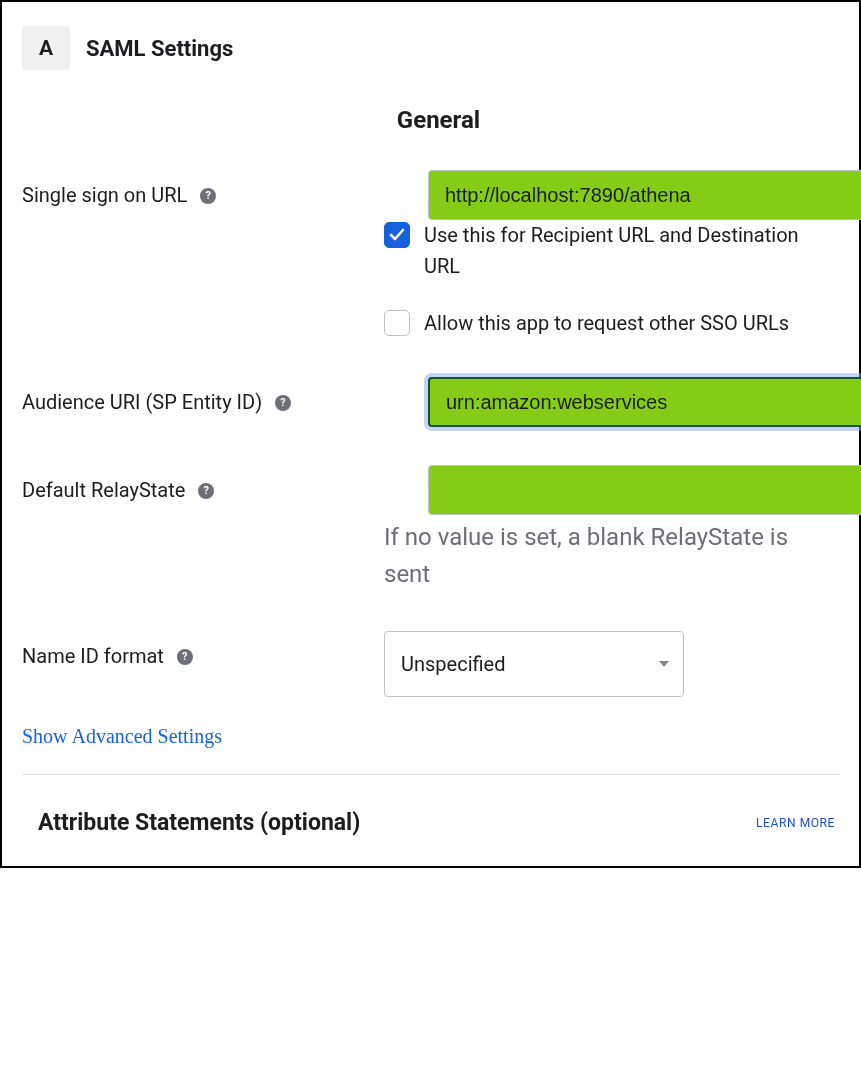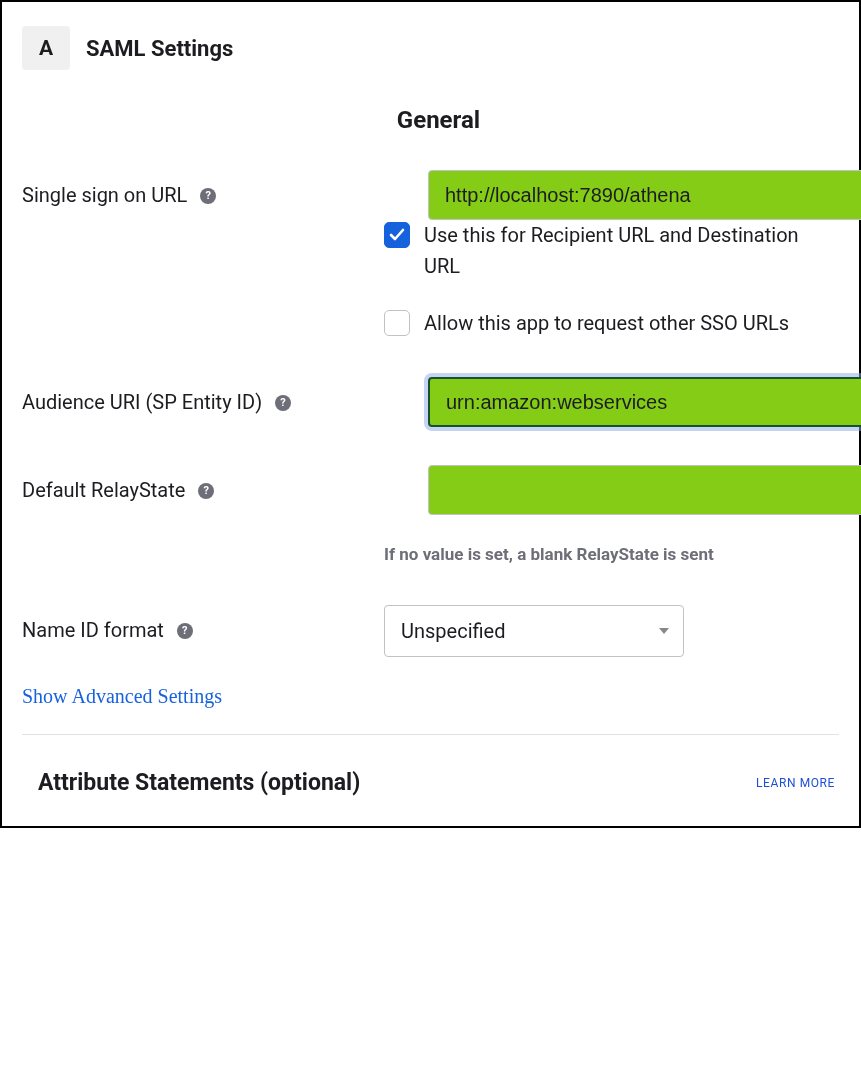--- a/index.html
+++ b/index.html
@@ -114,29 +114,28 @@
       border-color: #1662dd;
     }
     .cb.checked svg { display: block; }
     .cb svg { display: none; }
     .cb-label {
       font-size: 20px;
       line-height: 1.55;
       color: #1d1d21;
     }
     .helper-text {
-      font-size: 17px;
+      font-size: 24px;
       color: #6e6e78;
-      margin-top: 26px;
+      margin-top: 4px;
       line-height: 1.55;
-      font-weight: bold;
     }
     .select {
       width: 300px;
-      height: 52px;
+      height: 66px;
       border: 1px solid #c1c1c8;
       border-radius: 4px;
       padding: 0 40px 0 16px;
       font-size: 20px;
       display: flex;
       align-items: center;
       position: relative;
       background: #fff;
       cursor: pointer;
     }

